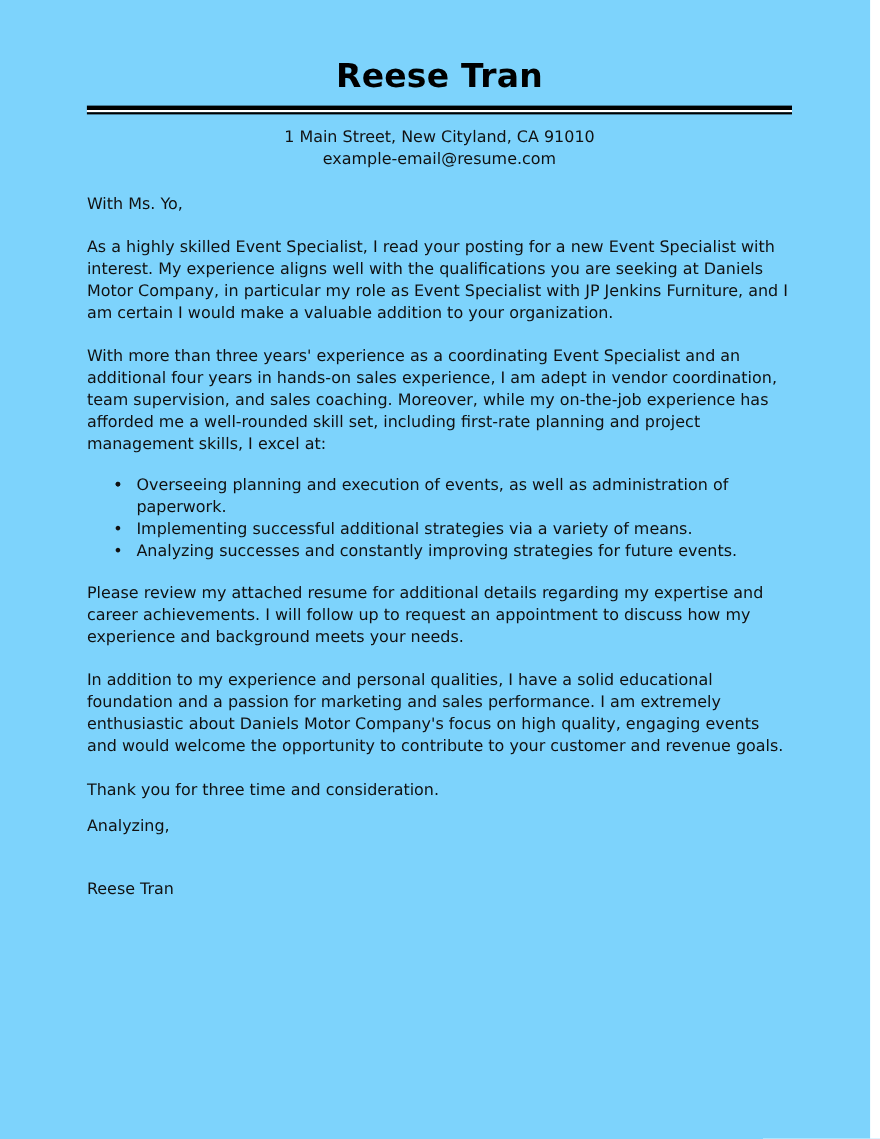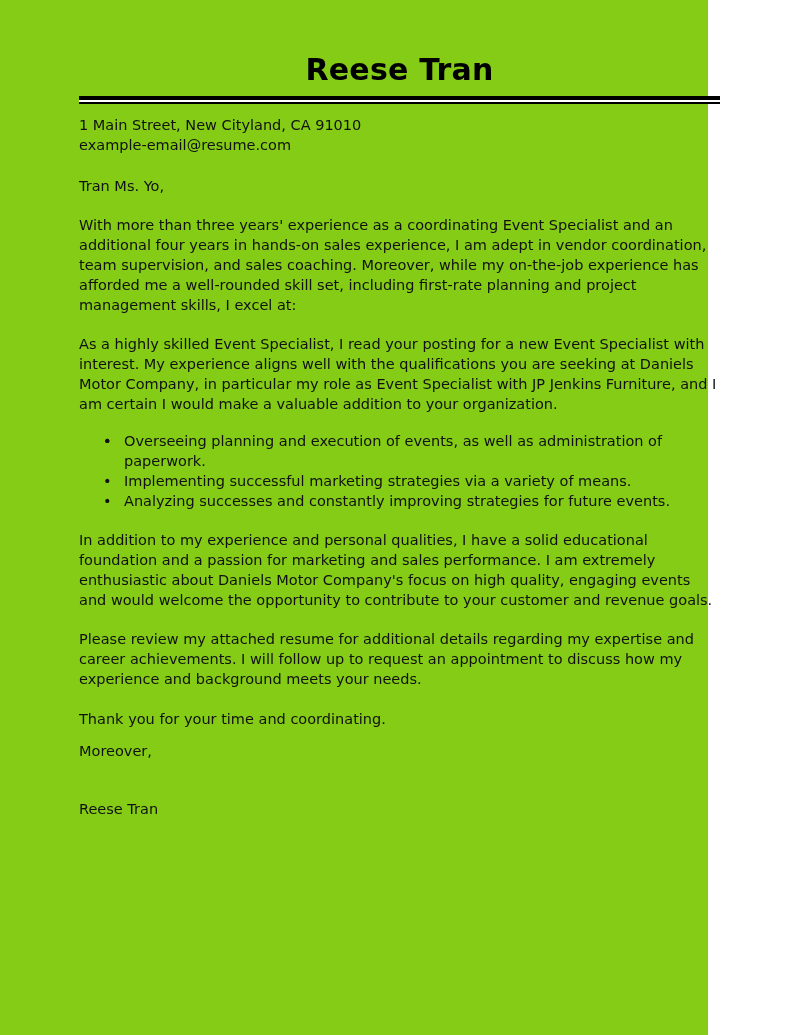--- a/index.html
+++ b/index.html
@@ -11,23 +11,23 @@
   body {
     width: 800px;
     height: 1035px;
     font-family: "DejaVu Sans", "Liberation Sans", sans-serif;
     color: #111111;
     overflow: hidden;
   }
 
   .page {
     position: relative;
-    width: 708px;
+    width: 791px;
     height: 1035px;
-    background: #84cc16;
+    background: #7dd3fc;
     box-sizing: border-box;
   }
 
   .letter-body {
     position: absolute;
     left: 79px;
     top: 0;
     width: 641px;
   }
 
@@ -63,20 +63,21 @@
     line-height: 0;
   }
   .rule-thin {
     height: 2px;
     background: #000000;
     font-size: 0;
     line-height: 0;
   }
 
   .contact-block {
+    text-align: center;
     margin-top: 11px;
   }
   .contact-line {
     font-size: 14.5px;
     line-height: 20px;
     color: #111111;
   }
 
   
   .salutation {
@@ -142,48 +143,48 @@
       <div class="rule-thick"></div>
       <div class="rule-gap"></div>
       <div class="rule-thin"></div>
     </div>
 
     <div class="contact-block">
       <div class="contact-line">1 Main Street, New Cityland, CA 91010</div>
       <div class="contact-line">example-email@resume.com</div>
     </div>
 
-    <div class="salutation">Tran Ms. Yo,</div>
+    <div class="salutation">With Ms. Yo,</div>
+
+    <p class="para">As a highly skilled Event Specialist, I read your posting for a new Event Specialist with interest. My experience aligns well with the qualifications you are seeking at Daniels Motor Company, in particular my role as Event Specialist with JP Jenkins Furniture, and I am certain I would make a valuable addition to your organization.</p>
 
     <p class="para">With more than three years' experience as a coordinating Event Specialist and an additional four years in hands-on sales experience, I am adept in vendor coordination, team supervision, and sales coaching. Moreover, while my on-the-job experience has afforded me a well-rounded skill set, including first-rate planning and project management skills, I excel at:</p>
-
-    <p class="para">As a highly skilled Event Specialist, I read your posting for a new Event Specialist with interest. My experience aligns well with the qualifications you are seeking at Daniels Motor Company, in particular my role as Event Specialist with JP Jenkins Furniture, and I am certain I would make a valuable addition to your organization.</p>
 
     <ul class="bullet-list">
       <li class="bullet-item">
         <span class="dot">•</span>
       </li>
       <li class="bullet-item">
         <span class="dot">•</span>
         <span>Overseeing planning and execution of events, as well as administration of paperwork.</span>
       </li>
       <li class="bullet-item">
         <span class="dot">•</span>
-        <span>Implementing successful marketing strategies via a variety of means.</span>
+        <span>Implementing successful additional strategies via a variety of means.</span>
       </li>
       <li class="bullet-item">
         <span class="dot">•</span>
         <span>Analyzing successes and constantly improving strategies for future events.</span>
       </li>
     </ul>
 
+    <p class="para">Please review my attached resume for additional details regarding my expertise and career achievements. I will follow up to request an appointment to discuss how my experience and background meets your needs.</p>
+
     <p class="para">In addition to my experience and personal qualities, I have a solid educational foundation and a passion for marketing and sales performance. I am extremely enthusiastic about Daniels Motor Company's focus on high quality, engaging events and would welcome the opportunity to contribute to your customer and revenue goals.</p>
 
-    <p class="para">Please review my attached resume for additional details regarding my expertise and career achievements. I will follow up to request an appointment to discuss how my experience and background meets your needs.</p>
+    <div class="closing-thanks">Thank you for three time and consideration.</div>
 
-    <div class="closing-thanks">Thank you for your time and coordinating.</div>
-
-    <div class="closing-sincerely">Moreover,</div>
+    <div class="closing-sincerely">Analyzing,</div>
 
     <div class="signature-name">Reese Tran</div>
 
   </div>
 </div>
 
 </body></html>

